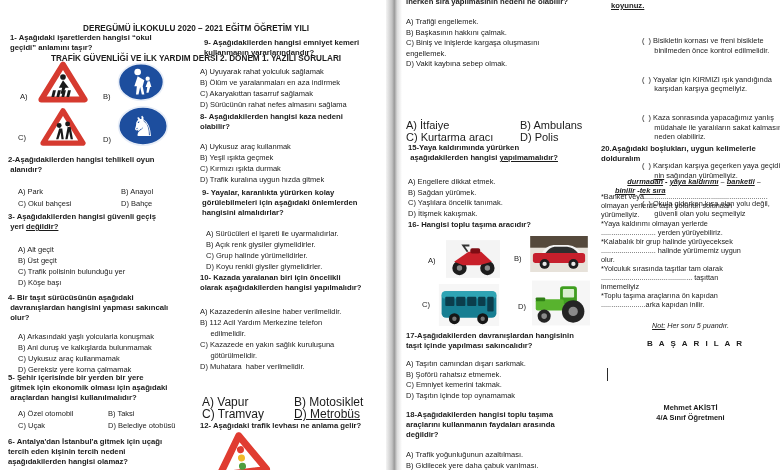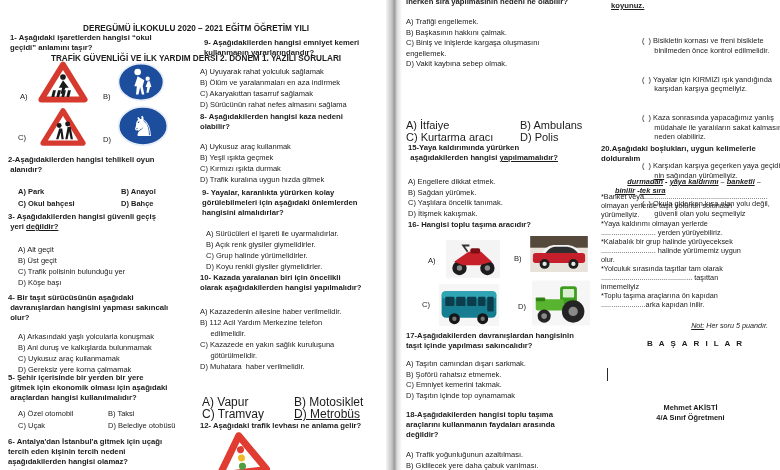--- a/index.html
+++ b/index.html
@@ -13,21 +13,21 @@
   .q{position:absolute;font-weight:700;font-size:7.7px;line-height:10px;white-space:pre;}
   .o{position:absolute;font-size:7.5px;line-height:11px;white-space:pre;}
   .o3{line-height:10.5px;}
   .lbl{position:absolute;font-size:7.6px;font-weight:400;}
   .g2{display:grid;row-gap:0;}
   .u{text-decoration:underline;}
   .chk{position:absolute;font-size:7.4px;line-height:9.6px;white-space:pre;}
   .chk div{white-space:pre;}
   .bank{position:absolute;font-size:7.4px;line-height:9.5px;font-weight:700;font-style:italic;white-space:pre;padding-left:14px;}
   .blanks{position:absolute;font-size:7.3px;line-height:9px;white-space:pre;}
-  .note{position:absolute;font-size:7.2px;font-style:italic;text-align:right;white-space:pre;}
+  .note{position:absolute;font-size:7.2px;font-style:italic;text-align:center;white-space:pre;}
   .success{position:absolute;font-size:8px;font-weight:700;letter-spacing:2px;text-align:center;}
   .sig{position:absolute;font-size:7.4px;font-weight:700;text-align:center;line-height:10px;white-space:pre;}
   .stray{position:absolute;width:1px;height:13px;background:#2a2a2a;}
   svg{display:block;}
 </style>
 </head>
 <body>
 
 <div class="page">
 
@@ -82,21 +82,21 @@
     <div class="lbl" style="left:95px;top:135px;">D)</div>
     <div style="position:absolute;left:108px;top:105px;">
       <svg width="54" height="42" viewBox="0 0 62 48">
         <ellipse cx="31" cy="24" rx="28" ry="22" fill="#1d4e9e" stroke="#e8eef8" stroke-width="2"></ellipse>
         <text x="31" y="36" font-size="32" fill="#ffffff" text-anchor="middle" font-family="DejaVu Sans, sans-serif">♞</text>
       </svg>
     </div>
 
     <div class="q" style="left:0;top:155px;">2-Aşağıdakilerden hangisi tehlikeli oyun
  alanıdır?</div>
-    <div class="g2" style="position:absolute;left:10px;top:186px;grid-template-columns:103px auto;font-size:7.5px;line-height:12px;font-weight:bold;">
+    <div class="g2" style="position:absolute;left:10px;top:186px;grid-template-columns:103px auto;font-size:7.5px;line-height:12px;">
       <div>A) Park</div>
       <div>B) Anayol</div>
       <div>C) Okul bahçesi</div>
       <div>D) Bahçe</div>
     </div>
 
     <div class="q" style="left:0;top:212px;"><span>3- Aşağıdakilerden hangisi güvenli geçiş
  yeri </span><span class="u">değildir?</span></div>
     <div class="o" style="left:10px;top:244px;">A) Alt geçit
 B) Üst geçit

